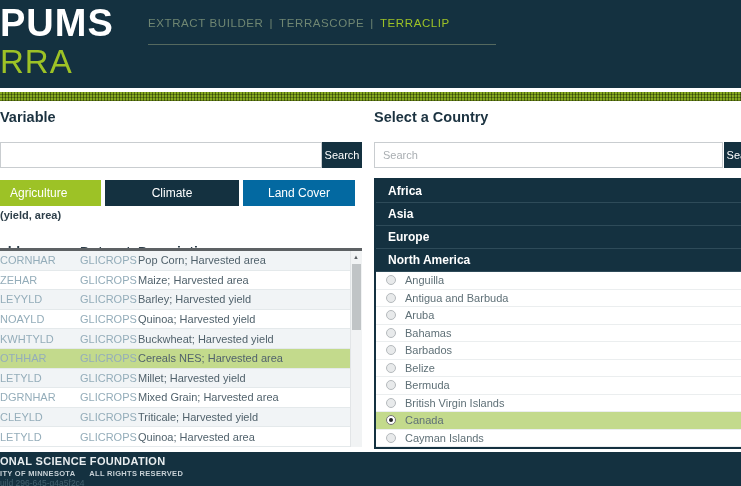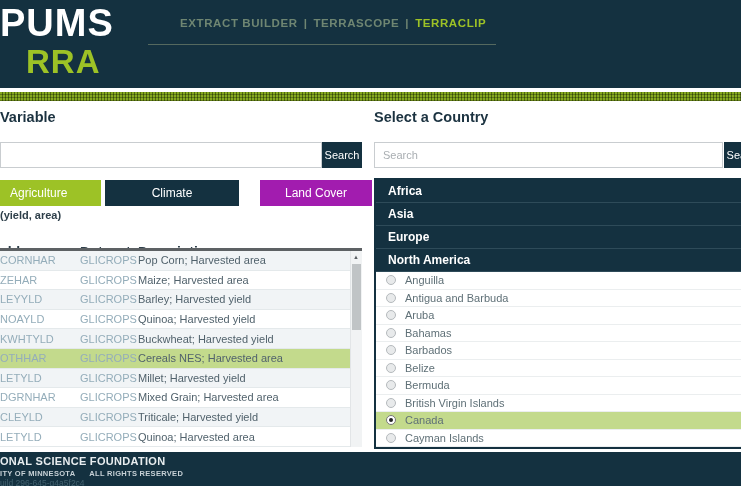--- a/index.html
+++ b/index.html
@@ -6,22 +6,22 @@
   body { background:#fff; }
   #stage {
     position:relative; width:741px; height:486px; overflow:hidden;
     background:#fff; font-family:"Liberation Sans", sans-serif;
   }
 
   
   .hdr { position:absolute; left:0; top:0; width:741px; height:88px; background:#143140; }
   .logo { position:absolute; left:0; top:3px; cursor:pointer; }
   .logo .l1 { display:block; font-size:38px; font-weight:bold; color:#ffffff; letter-spacing:1px; line-height:40px; }
-  .logo .l2 { display:block; font-size:33px; font-weight:bold; color:#9dc226; letter-spacing:1px; line-height:36px; margin-top:1px;padding-left:26px; }
-  .nav1 { position:absolute; left:148px; top:17px; font-size:11.5px; font-weight:bold; letter-spacing:0.6px; color:#6f8672; white-space:nowrap;margin-left:32px; }
+  .logo .l2 { display:block; font-size:33px; font-weight:normal; color:#9dc226; letter-spacing:1px; line-height:36px; margin-top:1px; }
+  .nav1 { position:absolute; left:148px; top:17px; font-size:11.5px; font-weight:normal; letter-spacing:0.6px; color:#6f8672; white-space:nowrap; }
   .nav1 .sep { margin:0 6px; color:#6f8672; }
   .nav1 .active { color:#9dc226; }
   .nav1 a { color:inherit; text-decoration:none; cursor:pointer; }
   .hdr-line { position:absolute; left:148px; top:44px; width:348px; height:1px; background:#55695f; }
   .nav2 { position:absolute; left:148px; top:56px; font-size:11px; font-weight:bold; letter-spacing:0.4px; color:#ffffff; white-space:nowrap; }
   .nav2 .sep { margin:0 5px; color:#ffffff; }
   .nav2 a { color:inherit; text-decoration:none; cursor:pointer; }
 
   
   .strip { position:absolute; left:0; top:92px; width:741px; height:9px;
@@ -42,21 +42,21 @@
   .search-btn { position:absolute; top:142px; width:40px; height:26px; background:#143140; color:#fff;
     border:none; font-size:11px; font-family:"Liberation Sans", sans-serif; cursor:pointer; }
   .sb-left { left:322px; }
   .sb-right { left:724px; }
 
   
   .tab { position:absolute; top:180px; height:26px; display:flex; align-items:center; justify-content:center;
     font-size:12px; color:#fff; cursor:pointer; }
   .tab-ag { left:0; width:101px; background:#9dc226; justify-content:flex-start; padding-left:10px; }
   .tab-cl { left:105px; width:134px; background:#143140; }
-  .tab-lc { left:260px; width:112px; background:#a21caf; }
+  .tab-lc { left:243px; width:112px; background:#0369a1; }
 
   
   .group-label { position:absolute; left:0; top:209px; font-size:11px; font-weight:bold; color:#2e3f4a; }
   .col-h { position:absolute; top:244px; font-size:14px; font-weight:bold; color:#2e3f4a; }
   .ch1 { left:0; } .ch2 { left:80px; } .ch3 { left:138px; }
   .rule { position:absolute; left:0; top:248px; width:362px; height:3px; background:#5d6164; }
   .rows { position:absolute; left:0; top:251px; width:350px; }
   .trow { position:relative; height:19.6px; border-bottom:1px solid #e4e9eb; background:#fff; cursor:pointer; }
   .trow:nth-child(odd) { background:#f1f4f6; }
   .trow.selected { background:#c3da8c; }

